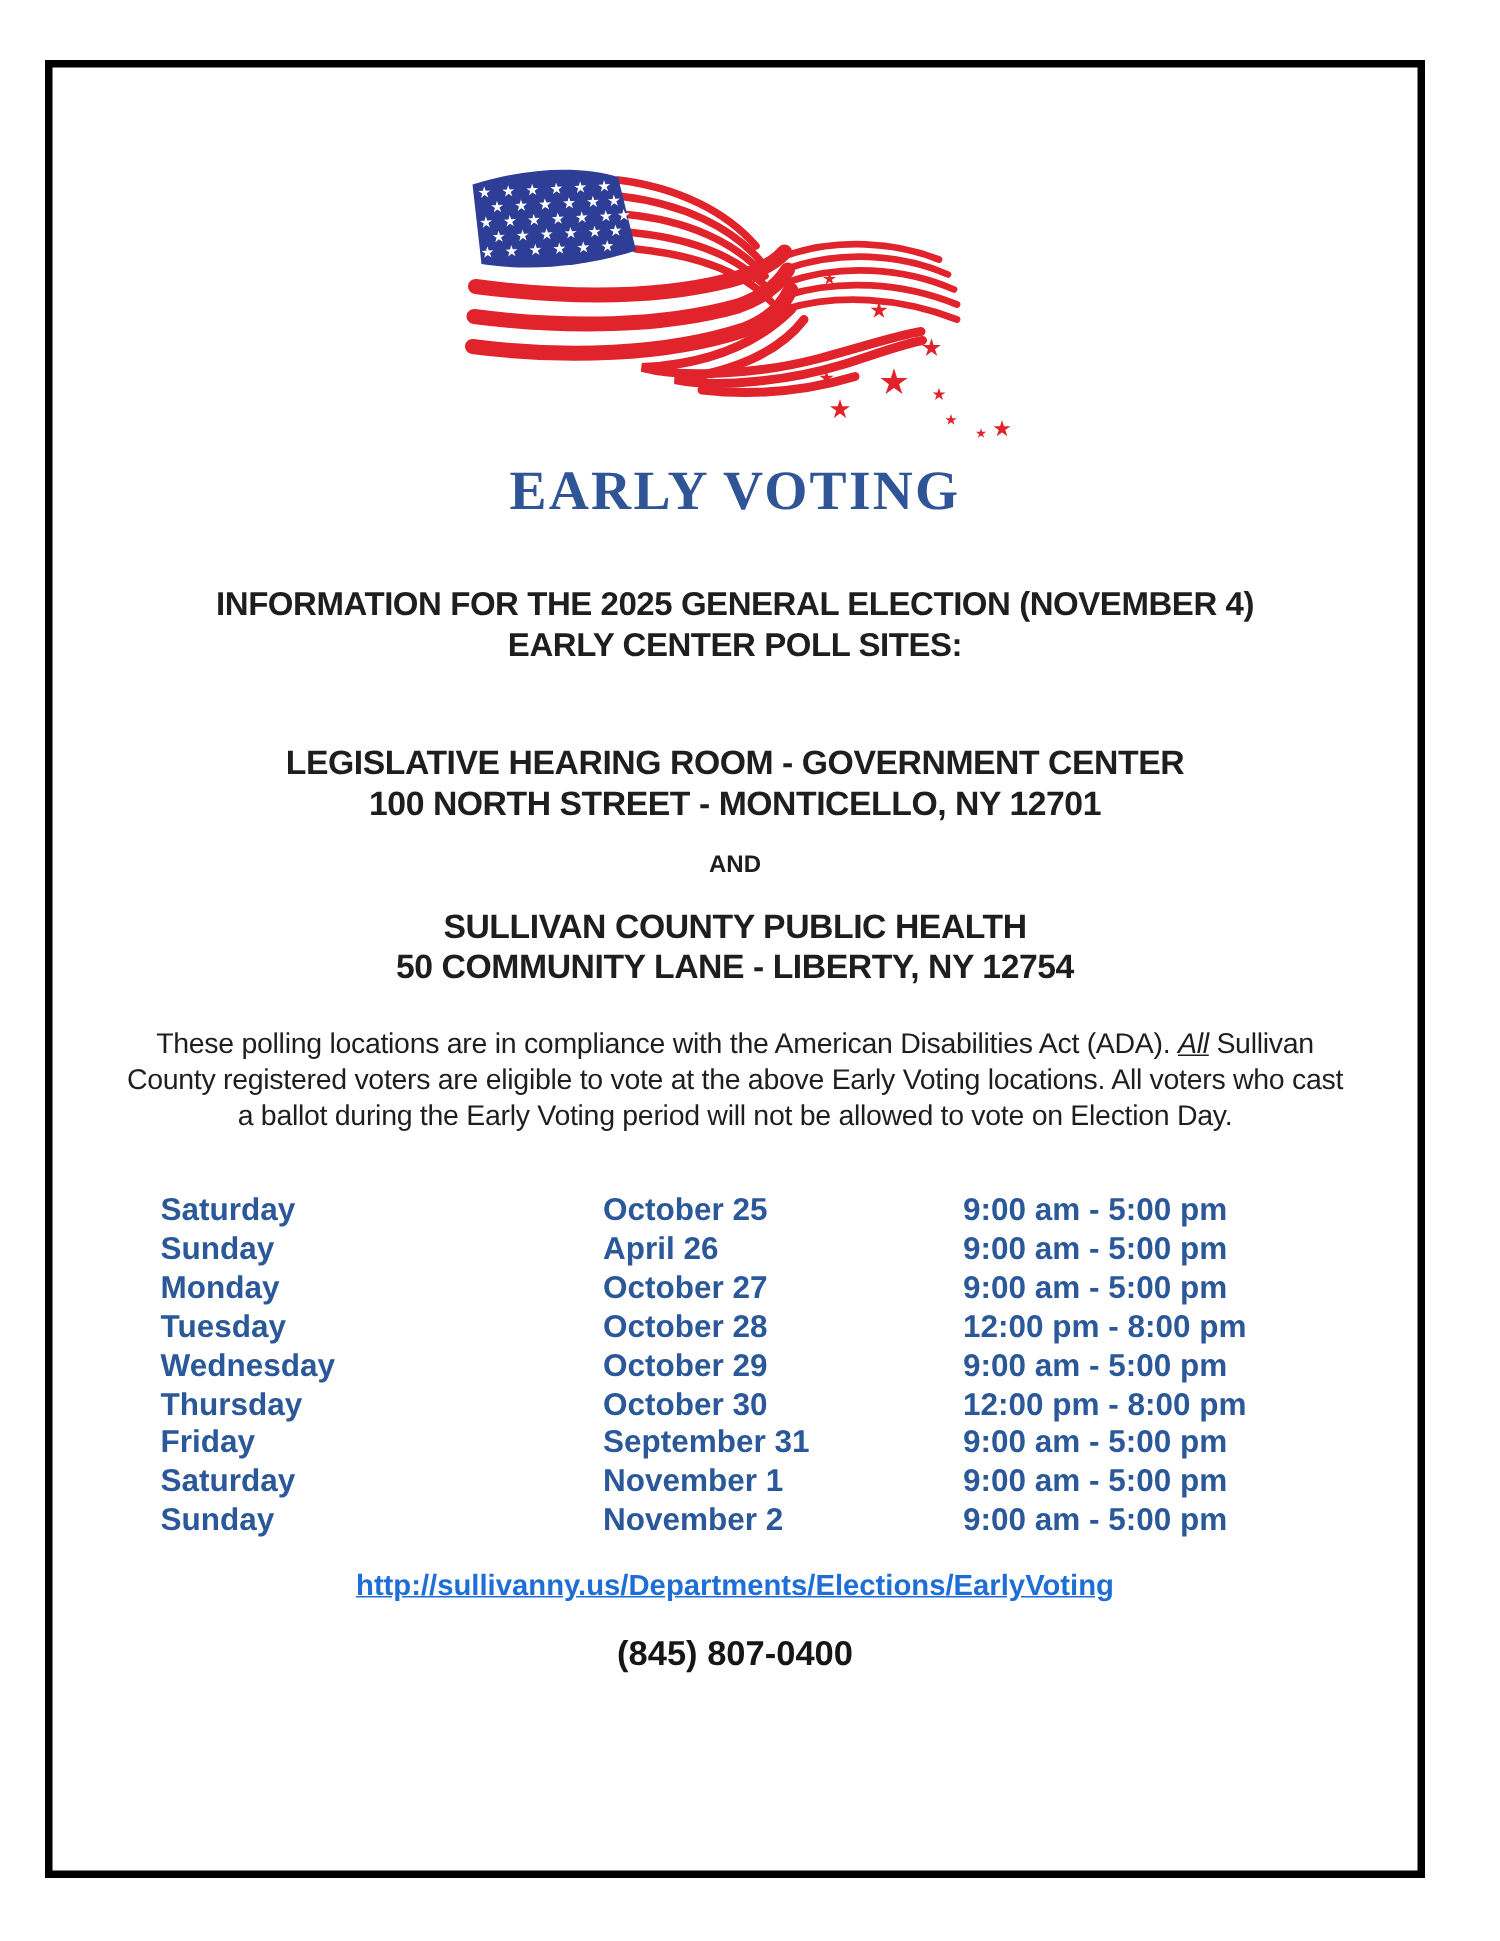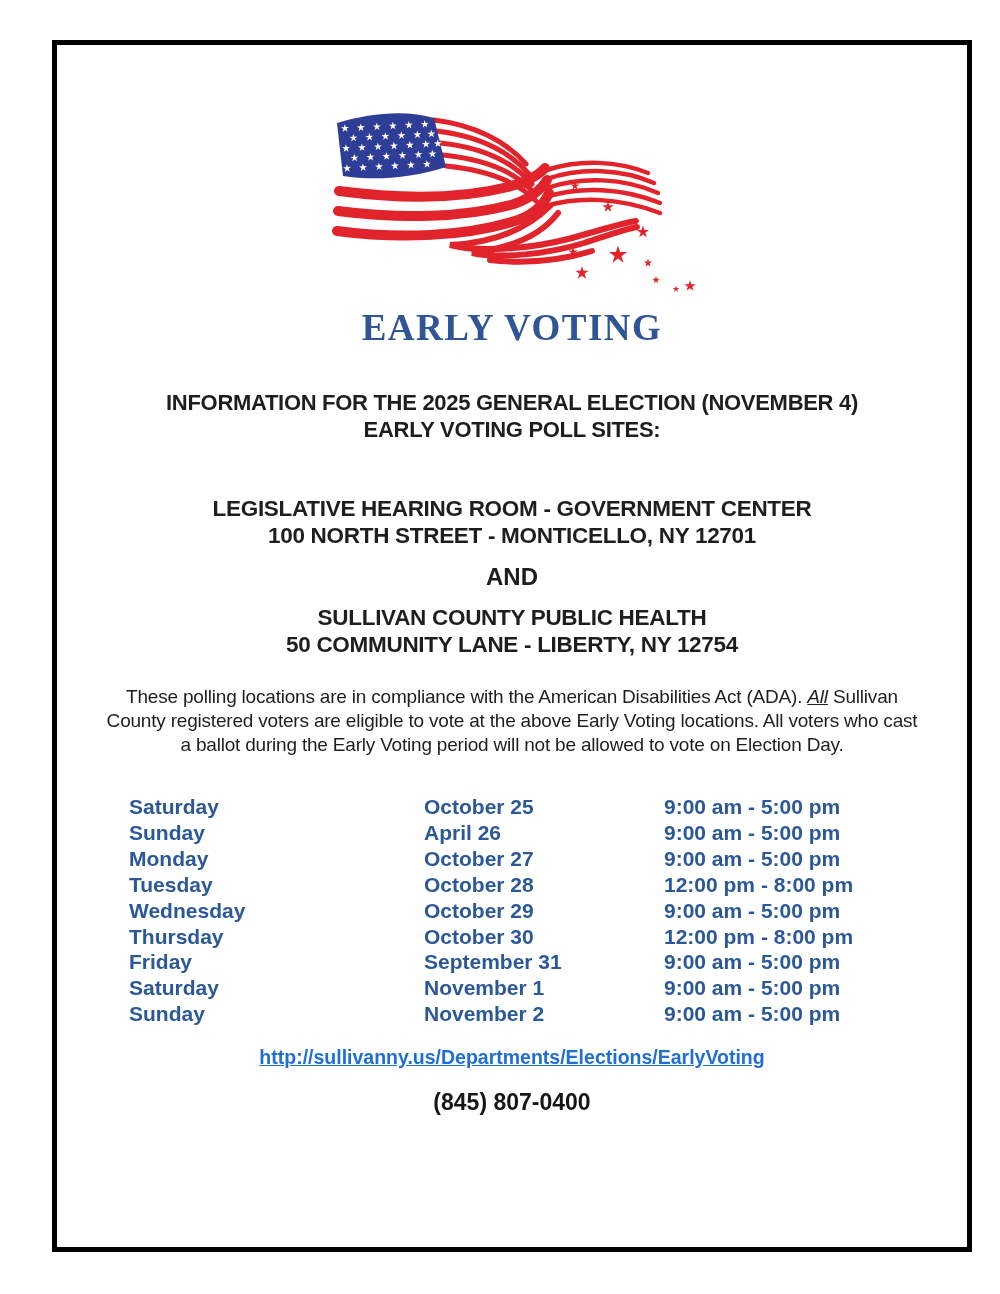--- a/index.html
+++ b/index.html
@@ -1,36 +1,36 @@
 <!DOCTYPE html>
 <html style="--title-blue: #2f5597; --schedule-blue: #2b5899; --link-blue: #1e6ed6; --flag-red: #e1232b; --flag-blue: #2e3d95;"><head>
 <meta charset="utf-8">
 <style>
   html,body{margin:0;padding:0;background:#ffffff;}
   .page{position:relative;width:1000px;height:1294px;background:#fff;overflow:hidden;
         font-family:"Liberation Sans","DejaVu Sans",sans-serif;color:#1e1e1e;}
-  .frame{position:absolute;left:52px;top:40px;width:910px;height:1202px;border:5px solid #000;}
+  .frame{position:absolute;left:30px;top:40px;width:910px;height:1202px;border:5px solid #000;}
   .center{text-align:center;}
 
   .flag-wrap{display:block;margin:65px auto 0;width:380px;height:195px;transform:translateX(8px);}
   .flag-blue{fill:var(--flag-blue);}
   .flag-red{fill:var(--flag-red);}
   .st-red{stroke:var(--flag-red);fill:none;stroke-linecap:round;}
   .st-w5{stroke-width:5px;}
   .st-w10{stroke-width:10px;}
   .st-w45{stroke-width:4.5px;}
   .st-w6{stroke-width:6px;}
 
   .logo-title{margin:4px 0 0;font-family:"Liberation Serif","DejaVu Serif",serif;
       font-weight:bold;font-size:37px;line-height:38px;letter-spacing:1.5px;
       color:var(--title-blue);}
 
   .info-head{margin:42px auto 0;font-weight:bold;font-size:22px;line-height:27px;letter-spacing:-0.3px;}
   .loc-block{margin:52px auto 16px;font-weight:bold;font-size:22.5px;line-height:27px;letter-spacing:-0.3px;}
-  .and-joiner{margin:17px auto 0;font-weight:bold;font-size:24px;line-height:22px;}
+  .and-joiner{margin:17px auto 0;font-weight:bold;font-size:16px;line-height:22px;}
   .loc-block2{margin:16px auto 0;font-weight:bold;font-size:22.5px;line-height:27px;letter-spacing:-0.3px;}
 
   .notice{margin:27px auto 0;width:822px;font-size:19px;line-height:24px;letter-spacing:-0.2px;text-align:center;}
   .notice .emph{font-style:italic;text-decoration:underline;}
 
   .schedule{margin:37px 0 0 72px;}
   .schedule-row{display:flex;font-weight:bold;font-size:21px;line-height:25.9px;color:var(--schedule-blue);}
   .col-day{width:295px;}
   .col-date{width:240px;}
   .col-hours{flex:1;}
@@ -125,21 +125,21 @@
         <use href="#star" transform="translate(326,170) scale(0.4)"></use>
         <use href="#star" transform="translate(346,179) scale(0.35)"></use>
         <use href="#star" transform="translate(360,176) scale(0.6)"></use>
       </g>
     </svg>
 
     <h1 class="logo-title center">EARLY VOTING</h1>
 
     <div class="info-head center">
       <div>INFORMATION FOR THE 2025 GENERAL ELECTION (NOVEMBER 4)</div>
-      <div>EARLY VOTING POLL SITES:</div>
+      <div>EARLY CENTER POLL SITES:</div>
     </div>
 
     <div class="loc-block center">
       <div>LEGISLATIVE HEARING ROOM - GOVERNMENT CENTER</div>
       <div>100 NORTH STREET - MONTICELLO, NY 12701</div>
     </div>
 
     <div class="and-joiner center">AND</div>
 
     <div class="loc-block2 center">

